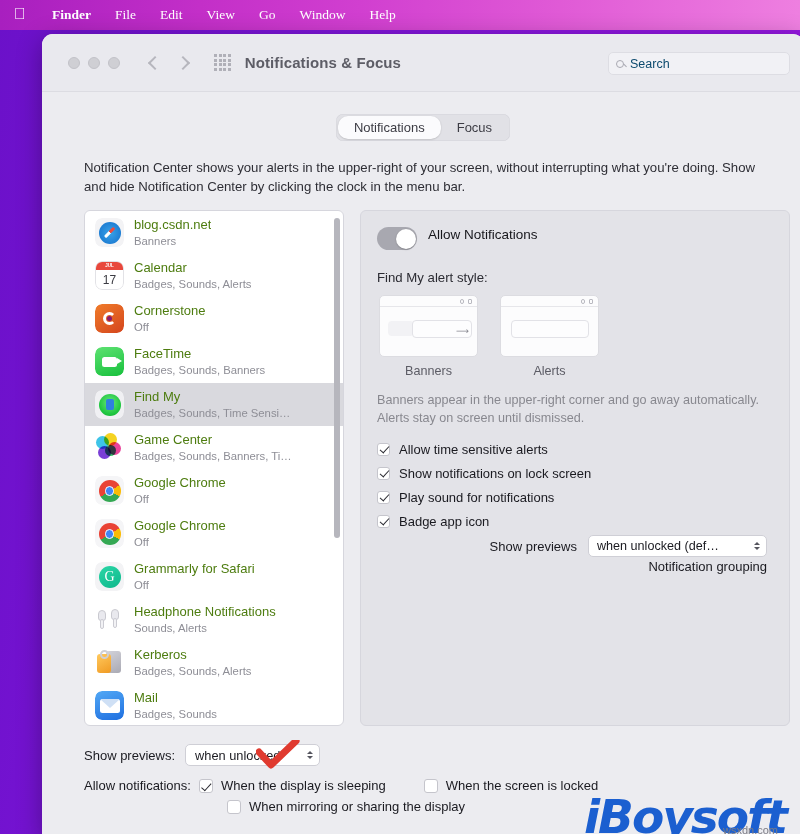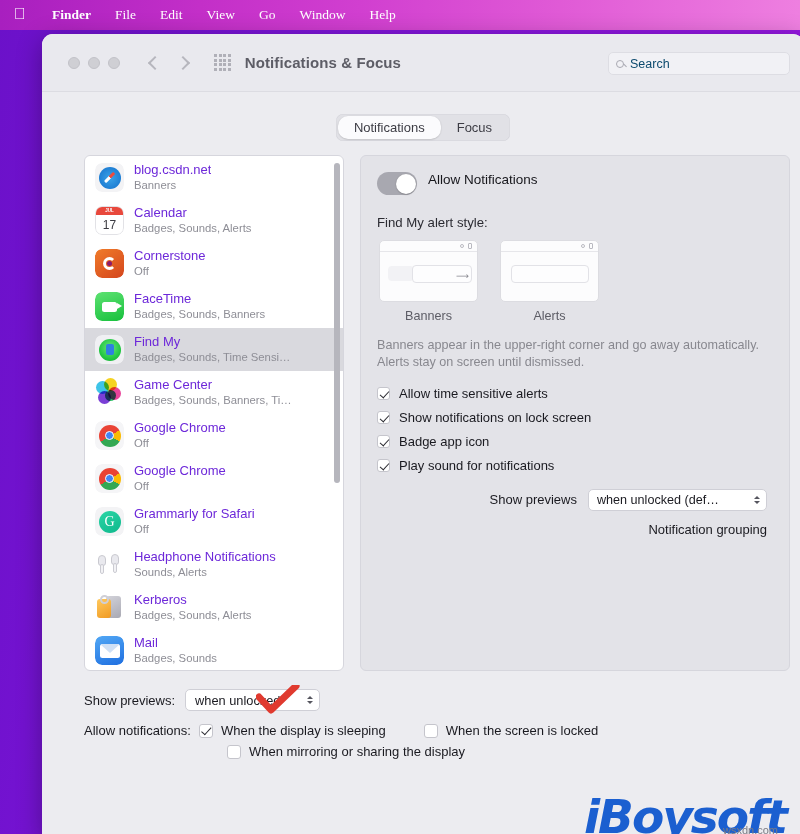--- a/index.html
+++ b/index.html
@@ -104,21 +104,21 @@
     background: #ffffff; border: 1px solid #d6d6dd; border-radius: 6px;
     overflow: hidden; position: relative;
   }
   .approw {
     display: flex; align-items: center; gap: 10px;
     height: 43px; padding: 0 10px;
   }
   .approw.sel { background: #d9d9de; }
   .appicon { width: 29px; height: 29px; border-radius: 7px; flex: none; position: relative; overflow: hidden; }
   .apptxt { overflow: hidden; }
-  .appname { font-size: 13px; color: #6d28d9; white-space: nowrap; line-height: 1.25; }
+  .appname { font-size: 13px; color: #4d7c0f; white-space: nowrap; line-height: 1.25; }
   .appsub { font-size: 11.3px; color: #8e8e96; white-space: nowrap; line-height: 1.3; }
 
   .scrolltrack {
     position: absolute; right: 3px; top: 5px; width: 6px; height: 506px;
   }
   .scrollthumb {
     position: absolute; top: 2px; left: 0; width: 6px; height: 320px;
     background: #b6b6bd; border-radius: 3px;
   }
 
@@ -189,21 +189,21 @@
     width: 13px; height: 13px; border-radius: 3px; background: #ffffff;
     border: 1px solid #c5c5cc; flex: none; position: relative;
   }
   .cbox.checked::after {
     content: ""; position: absolute; left: 3.6px; top: 0.6px;
     width: 4px; height: 8px; border: solid #2b2b32; border-width: 0 1.8px 1.8px 0;
     transform: rotate(42deg);
   }
   .checklabel { font-size: 13px; color: #1a1a20; }
 
-  .selectrow { display: flex; align-items: center; justify-content: flex-end; gap: 11px; margin-top: 11px; padding-right: 6px; }
+  .selectrow { display: flex; align-items: center; justify-content: flex-end; gap: 11px; margin-top: 2px; padding-right: 6px; }
   .selectlabel { font-size: 13px; color: #1a1a20; }
   .select {
     width: 179px; height: 22px; background: #ffffff; border: 1px solid #cfcfd6;
     border-radius: 5px; display: flex; align-items: center; justify-content: space-between;
     padding: 0 6px 0 8px;
   }
   .select span { font-size: 12.6px; color: #1a1a20; white-space: nowrap; overflow: hidden; }
   .chevs { display: flex; flex-direction: column; gap: 2px; flex: none; margin-left: 4px; }
   .chevs i { width: 0; height: 0; border-left: 3.2px solid transparent; border-right: 3.2px solid transparent; display: block; }
   .chevs i.up { border-bottom: 3.8px solid #55555e; }
@@ -303,20 +303,21 @@
     </div>
   </div>
 
   <div class="tabsrow">
     <div class="tabs">
       <div class="tab active">Notifications</div>
       <div class="tab">Focus</div>
     </div>
   </div>
 
+  <div class="desc">Notification Center shows your alerts in the upper-right of your screen, without interrupting what you're doing. Show and hide Notification Center by clicking the clock in the menu bar.</div>
 
   <div class="panes">
 
     <div class="applist">
       <div id="applist-rows">
           <div class="approw">
             <div class="appicon">
               <div style="width:100%;height:100%;background:#f3f3f5;border-radius:7px;display:flex;align-items:center;justify-content:center">
                 <div style="width:22px;height:22px;border-radius:50%;background:radial-gradient(circle at 50% 50%,#3aa3e8 0%,#1f7fd4 70%,#1767b8 100%);display:flex;align-items:center;justify-content:center">
                   <div style="width:13px;height:2.6px;background:linear-gradient(90deg,#ffffff 0 50%,#ee4a3c 50% 100%);transform:rotate(-45deg);border-radius:1px"></div>
@@ -519,25 +520,25 @@
           <div class="checkrow">
             <div class="cbox checked"></div>
             <div class="checklabel">Allow time sensitive alerts</div>
           </div>
           <div class="checkrow">
             <div class="cbox checked"></div>
             <div class="checklabel">Show notifications on lock screen</div>
           </div>
           <div class="checkrow">
             <div class="cbox checked"></div>
-            <div class="checklabel">Badge app icon</div>
+            <div class="checklabel">Play sound for notifications</div>
           </div>
           <div class="checkrow">
             <div class="cbox checked"></div>
-            <div class="checklabel">Play sound for notifications</div>
+            <div class="checklabel">Badge app icon</div>
           </div>
         </div>
 
       <div class="selectrow">
         <div class="selectlabel">Show previews</div>
         <div class="select">
           <span>when unlocked (def…</span>
           <div class="chevs">
               <i class="up"></i>
               <i class="dn"></i>

